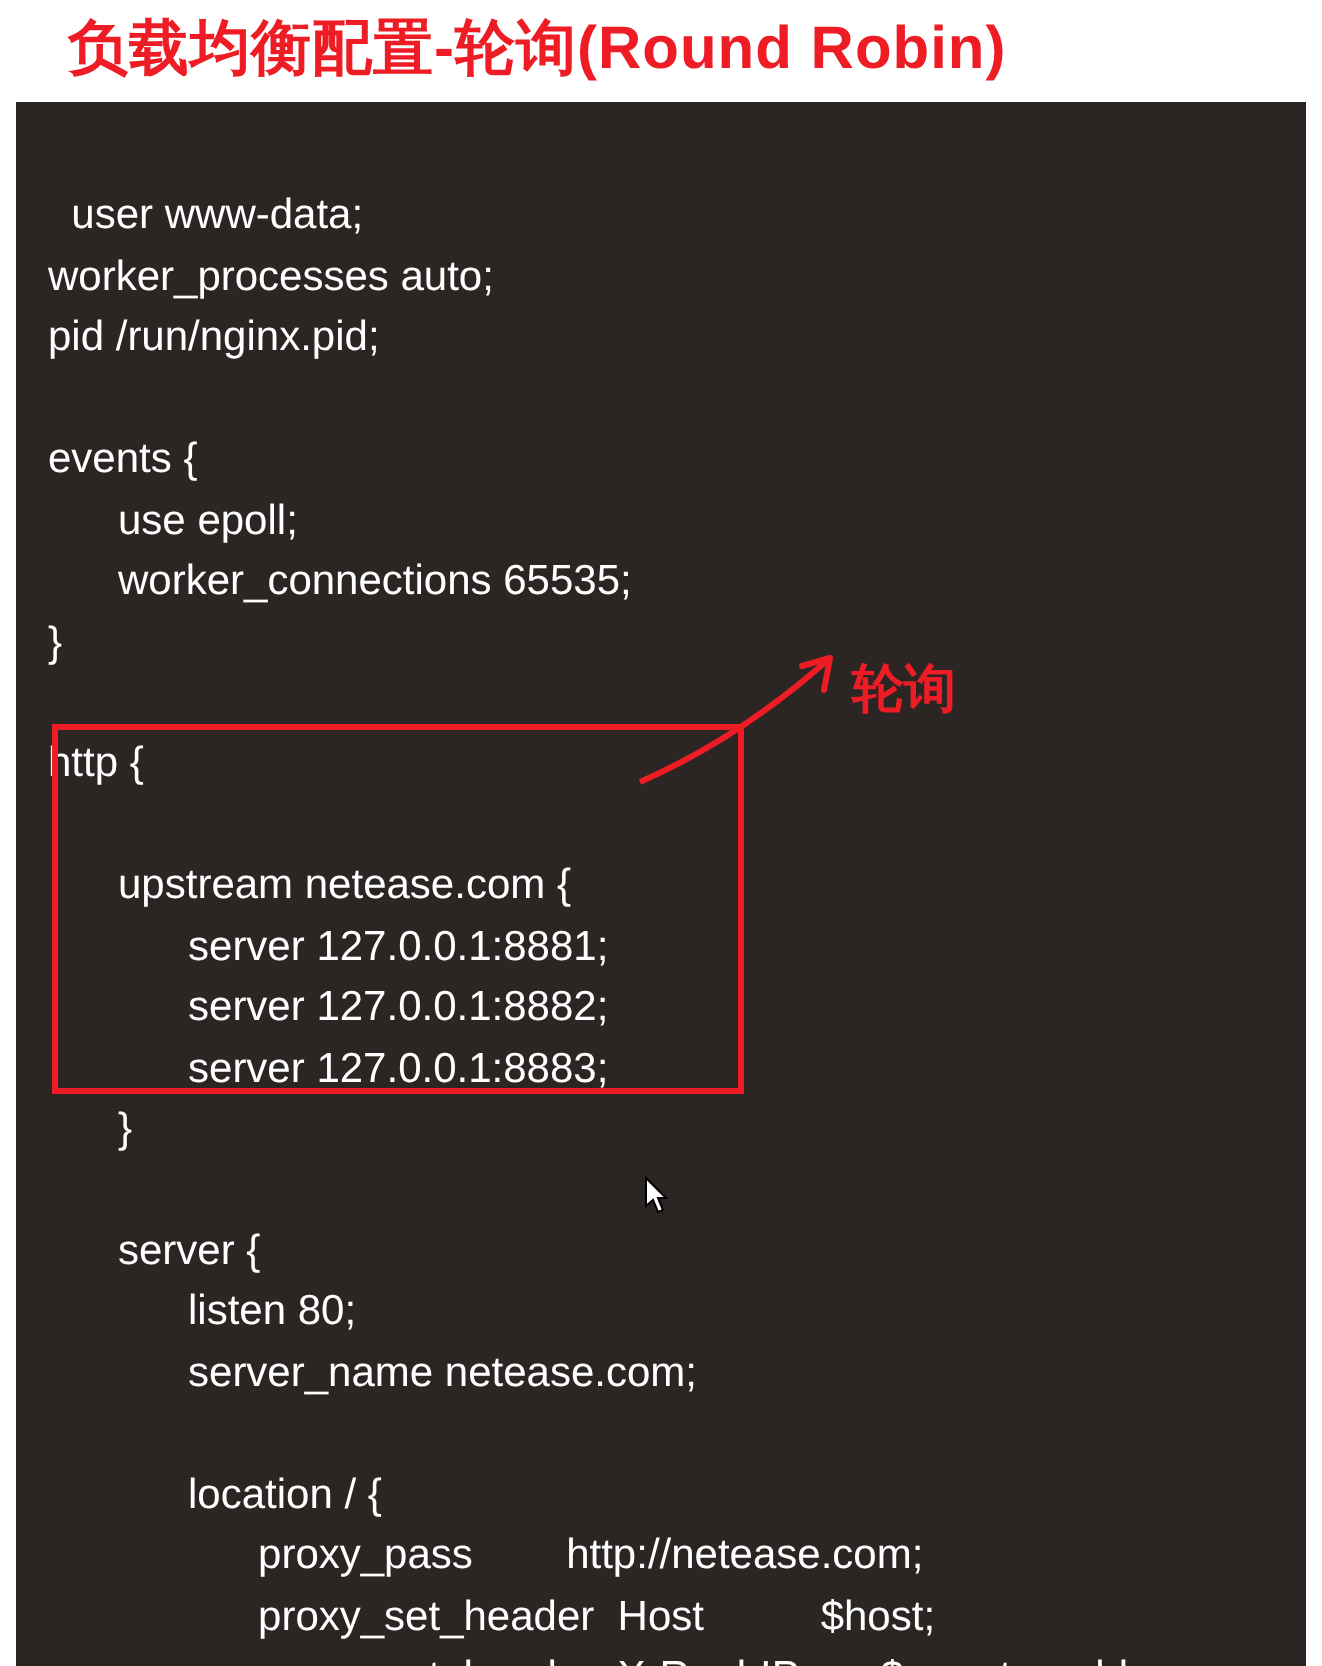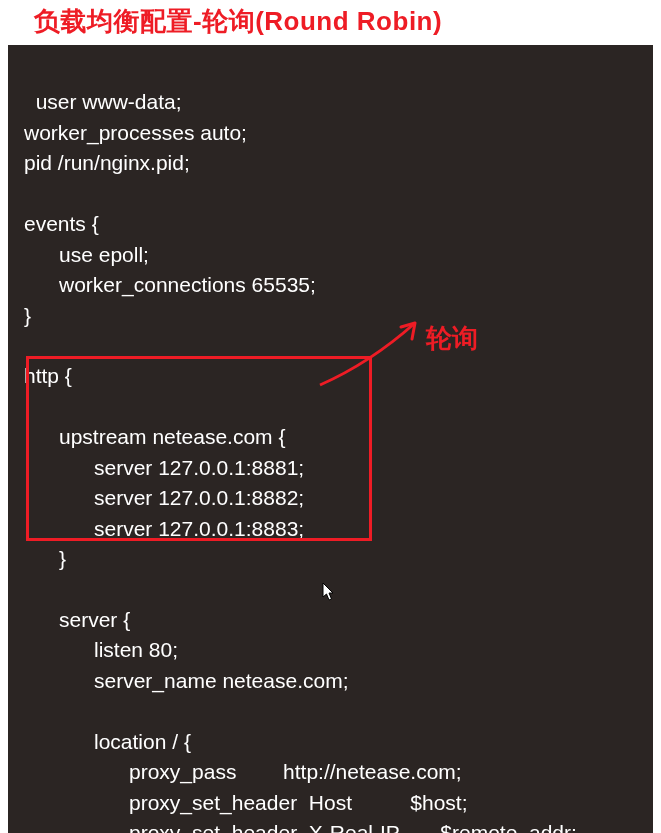--- a/index.html
+++ b/index.html
@@ -9,21 +9,21 @@
     }
     body {
       width: 661px;
       height: 833px;
       background: #ffffff;
       position: relative;
       font-family: "Microsoft YaHei", "PingFang SC", Arial, sans-serif;
     }
     .title {
       color: #ee1c25;
-      font-size: 26px;
+      font-size: 30px;
       font-weight: bold;
       padding: 4px 0 6px 34px;
       letter-spacing: 0.5px;
     }
     .code-block {
       background: #2b2523;
       color: #ffffff;
       font-family: "Segoe UI", "Microsoft YaHei", Arial, sans-serif;
       font-size: 21px;
       line-height: 1.45;

